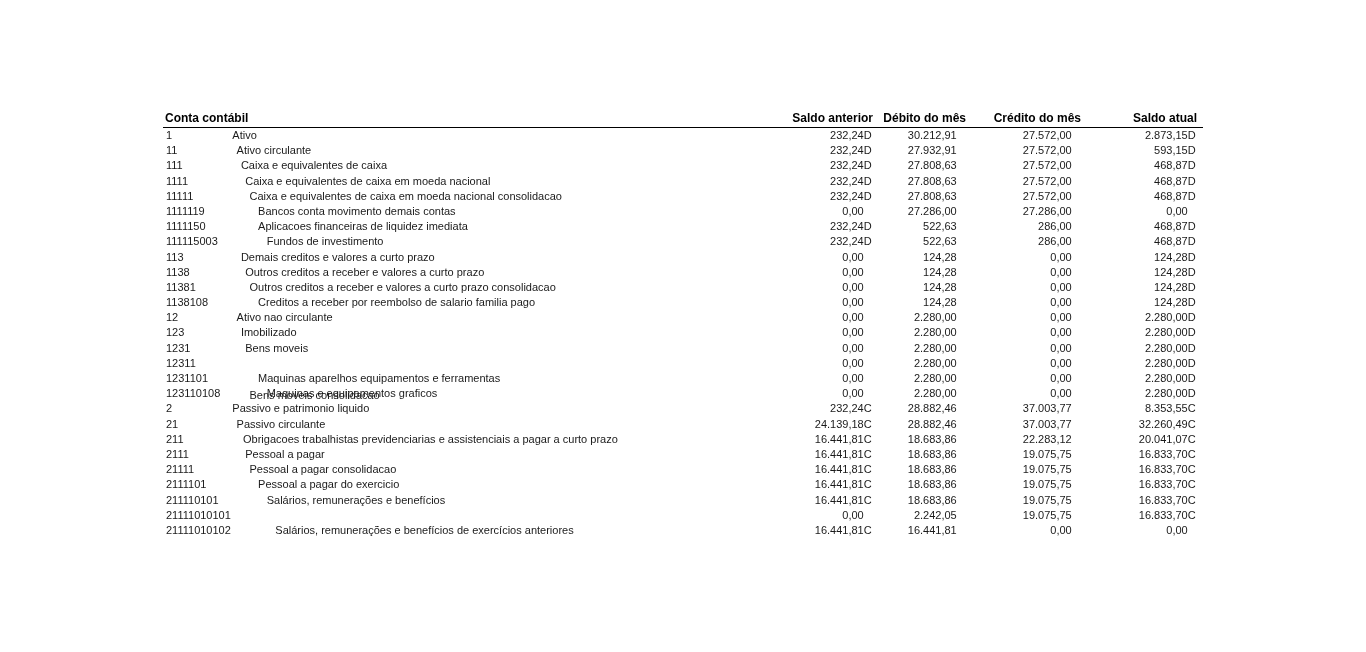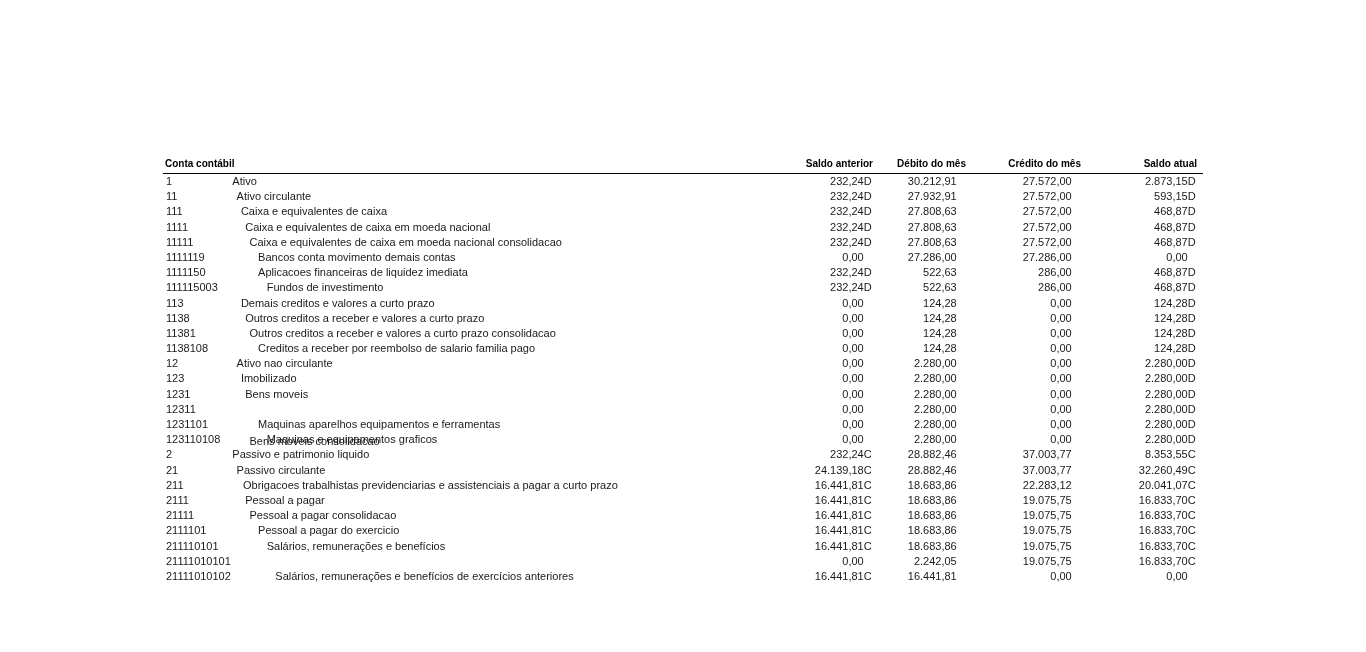--- a/index.html
+++ b/index.html
@@ -3,21 +3,21 @@
 <meta charset="utf-8">
 <style>
   html,body{margin:0;padding:0;background:#ffffff;}
   .sheet{
     position:relative;width:1366px;height:652px;background:#ffffff;
     font-family:"Liberation Sans",sans-serif;color:#1a1a1a;overflow:hidden;
   }
   .table{position:absolute;left:163px;top:109px;width:1040px;}
   .thead{
     position:relative;height:18px;line-height:18px;
-    border-bottom:1.5px solid #000;font-weight:bold;font-size:10px;color:#000;margin-top:46px;
+    border-bottom:1.5px solid #000;font-weight:bold;font-size:12px;color:#000;
   }
   .th-account{position:absolute;left:2px;top:0;white-space:nowrap;}
   .th-num{position:absolute;top:0;width:130px;text-align:right;white-space:nowrap;}
   .c1{left:580px}.c2{left:673px}.c3{left:788px}.c4{left:904px}
   .tbody{position:relative;height:413px;overflow:hidden;font-size:11px;}
   .row{position:relative;height:15.2px;line-height:15.2px;white-space:nowrap;}
   .code{position:absolute;left:3px;top:0;}
   .desc{position:absolute;top:0;}
   .num{position:absolute;top:0;width:130px;display:flex;justify-content:flex-end;}
   .num .v{text-align:right;}

